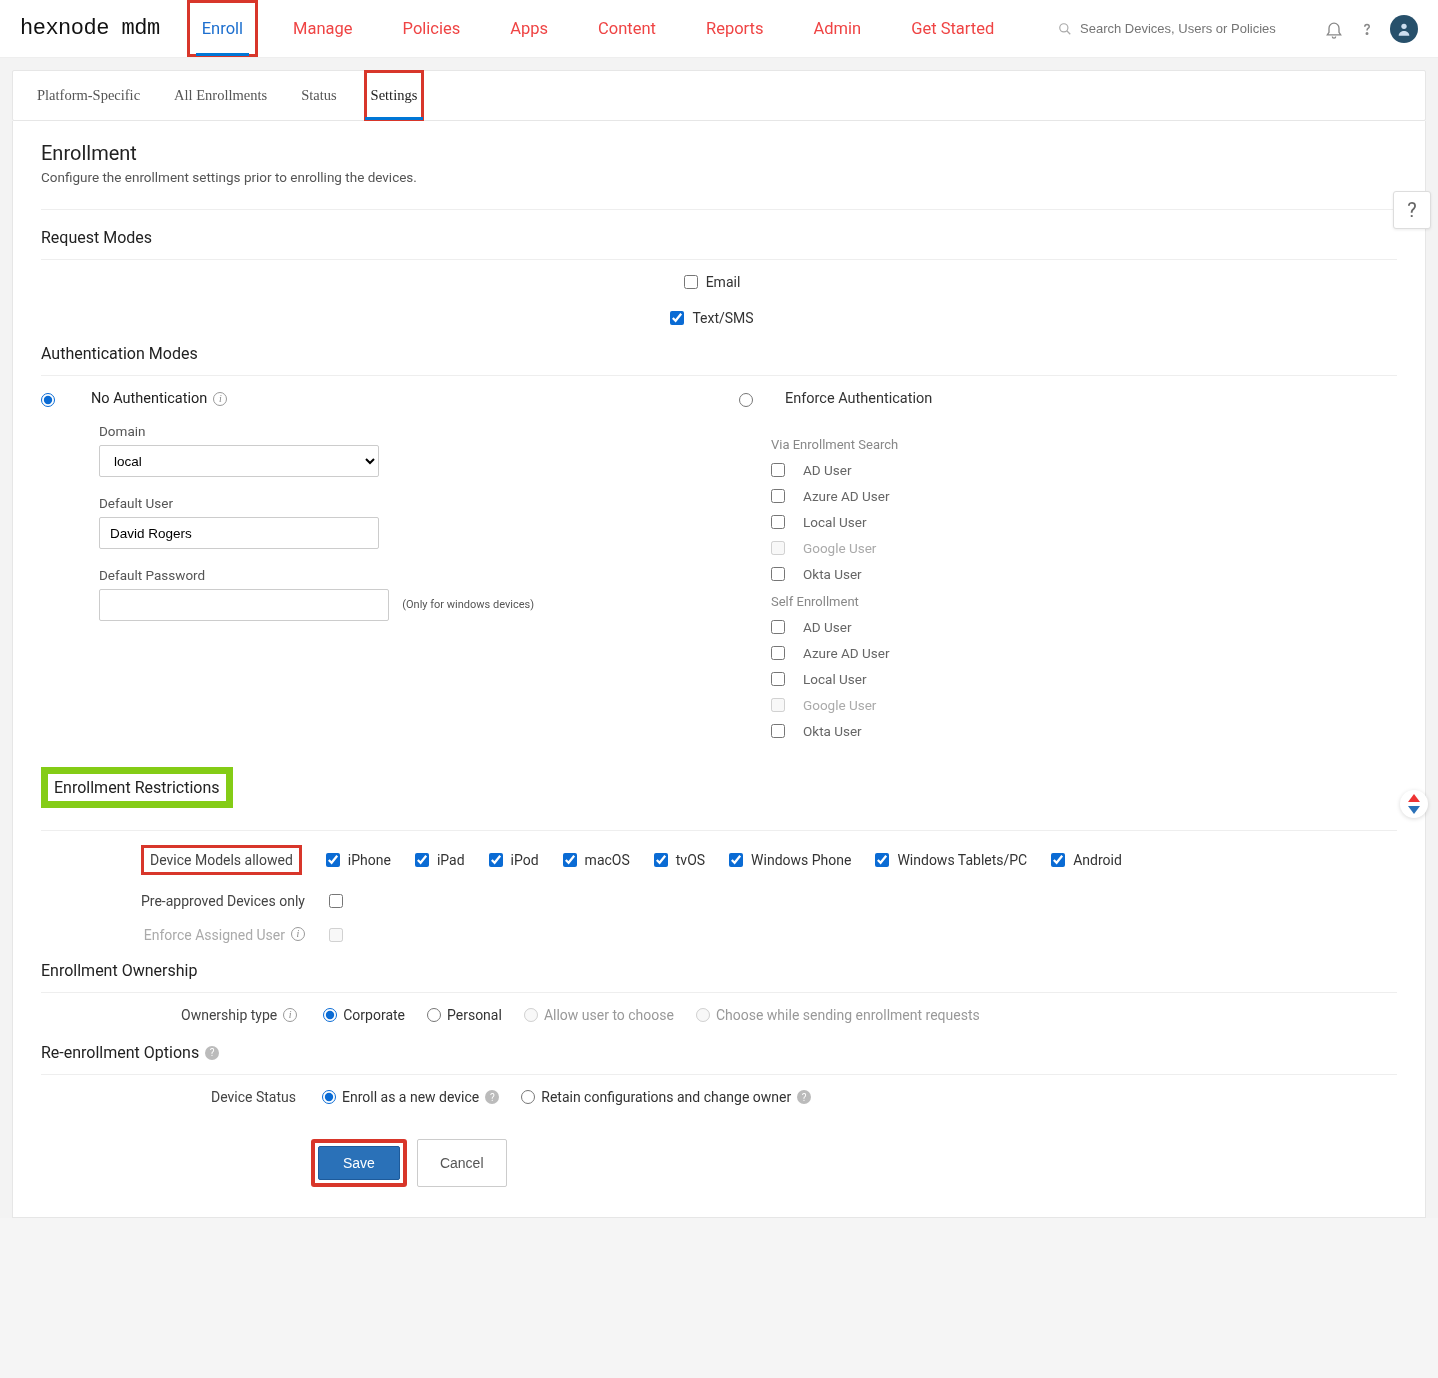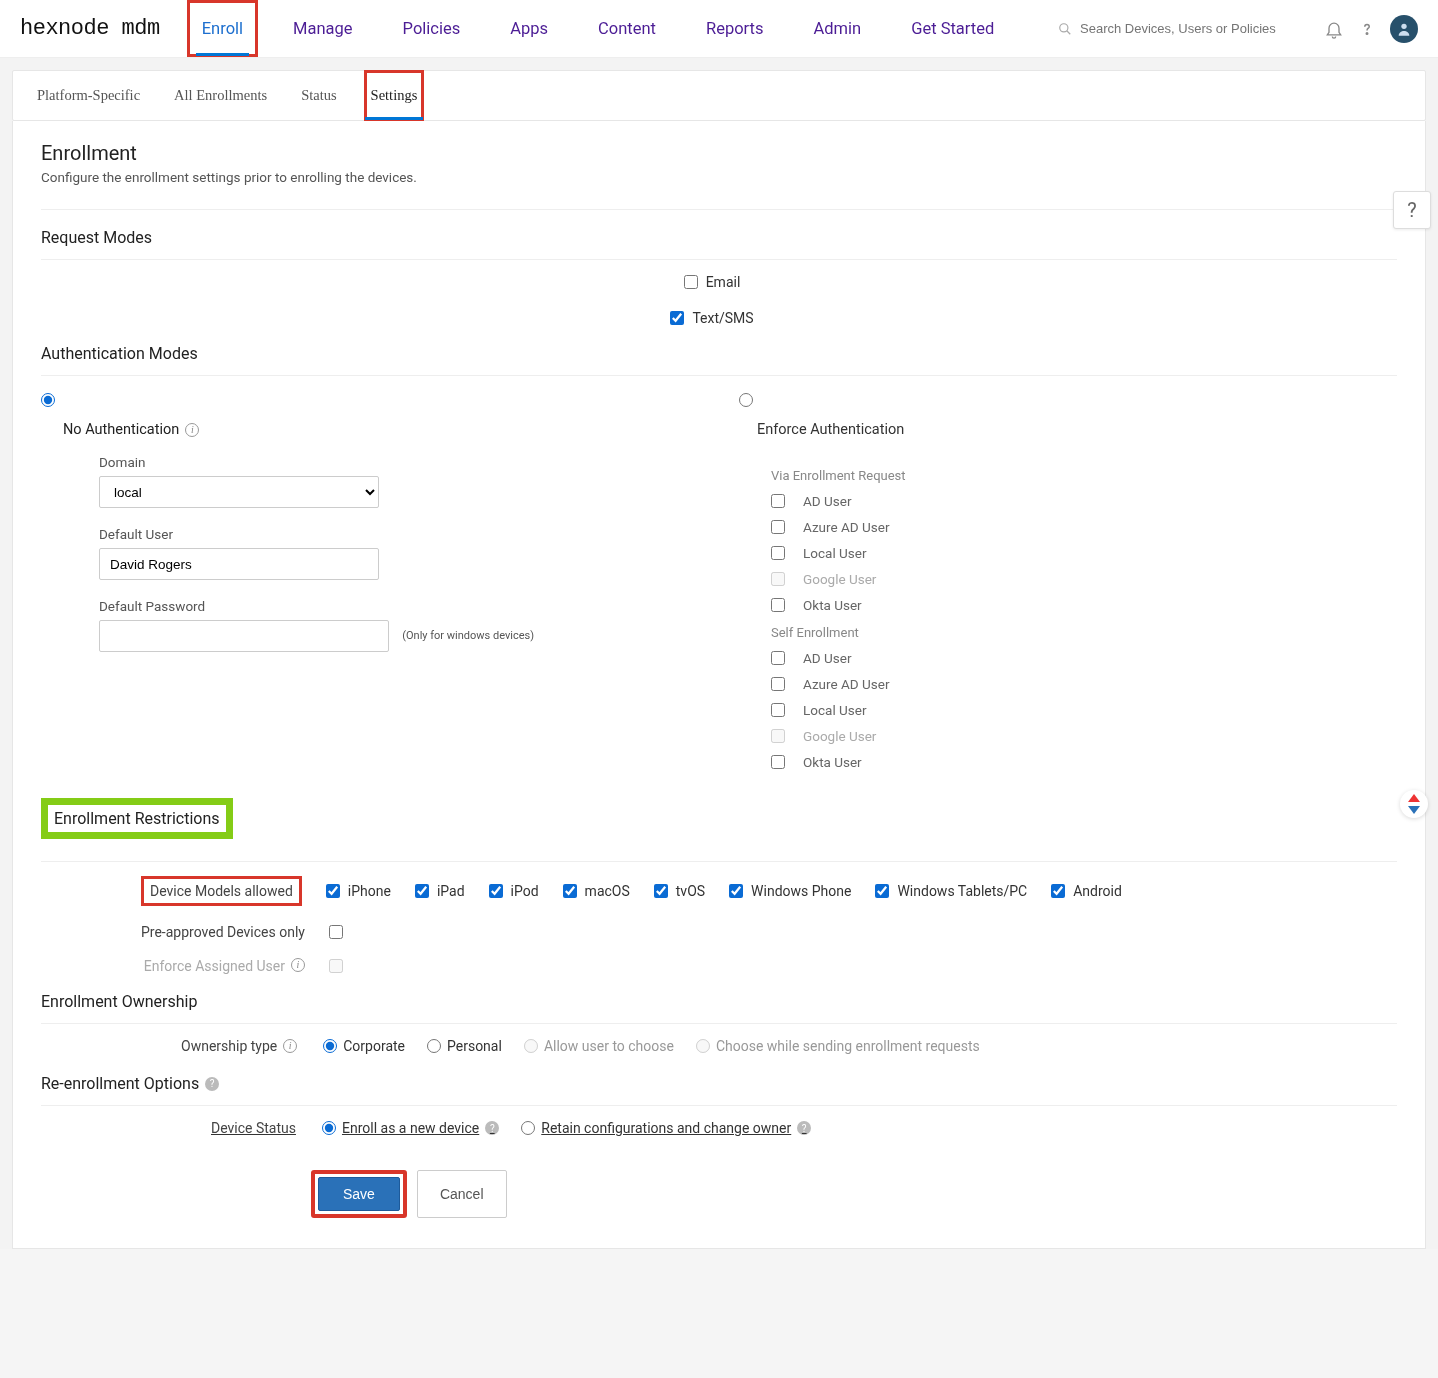--- a/index.html
+++ b/index.html
@@ -2,21 +2,21 @@
 <html><head>
 <meta charset="utf-8">
 <style>
   * { box-sizing: border-box; margin: 0; padding: 0; }
   body { font-family: -apple-system, BlinkMacSystemFont, "Segoe UI", Roboto, Arial, sans-serif; background: #f5f5f5; color: #333; font-size: 13px; width: 1438px; }
   
   
   .topbar { background: #fff; display: flex; align-items: center; padding: 0 20px; height: 58px; border-bottom: 1px solid #eee; }
   .logo { font-size: 22px; font-weight: 500; color: #111; margin-right: 28px; letter-spacing: -0.5px; font-family: Liberation Mono, monospace; }
   .top-nav { display: flex; gap: 22px; flex: 1; }
-  .top-nav-item { padding: 18px 14px; font-size: 16.5px; color: #4c1d95; cursor: pointer; position: relative; }
+  .top-nav-item { padding: 18px 14px; font-size: 16.5px; color: #ef4444; cursor: pointer; position: relative; }
   .top-nav-item.active { color: #1d6fcf; }
   .top-nav-item.active::after { content: ""; position: absolute; left: 8px; right: 8px; bottom: 0; height: 3px; background: #0077d6; }
   .highlight-red { outline: 3px solid #d8362a; outline-offset: -2px; }
   .search-wrap { display: flex; align-items: center; gap: 8px; color: #aaa; font-size: 13px; }
   .search-wrap input { border: none; outline: none; font-size: 13px; width: 220px; color: #666; }
   .top-icons { display: flex; align-items: center; gap: 14px; margin-left: 24px; }
   .avatar-circle { width: 28px; height: 28px; border-radius: 50%; background: #27506b; display:flex; align-items:center; justify-content:center; color:#fff; font-size:15px; }
   
   
   .sub-wrap { padding: 12px 12px 0 12px; background:#f3f3f3; }
@@ -30,21 +30,21 @@
   .page-title { font-size: 20px; font-weight: 400; color: #222; margin-bottom: 4px; }
   .page-sub { font-size: 13.5px; color: #555; margin-bottom: 24px; }
   .section-title { font-size: 16px; color: #222; font-weight: 400; margin: 18px 0 10px 0; }
   .hr { border: none; border-top: 1px solid #eee; margin: 12px 0 14px 0; }
   
   .row { display:flex; align-items:center; gap:20px; margin-bottom:10px;flex-direction:column; }
   .chk-row label { display:inline-flex; align-items:center; gap:8px; font-size:14px; color:#333; margin-right:18px;}
   
   .two-col { display:flex; gap:40px; margin-top:6px; }
   .col { flex:1; min-width:0; }
-  .radio-head { display:flex; align-items:flex-start; gap:14px; font-size:14.5px; color:#222; margin-bottom:16px;flex-direction:column; }
+  .radio-head { display:flex; align-items:flex-start; gap:14px; font-size:14.5px; color:#222; margin-bottom:16px; }
   .radio-head input[type=radio]{ margin-top:3px; }
   
   .field-block { margin-left:58px; margin-bottom:18px; }
   .field-label { font-size:13.5px; color:#555; margin-bottom:6px; display:block;}
   .text-input, .select-input { width:280px; height:32px; border:1px solid #ccc; border-radius:2px; padding:0 10px; font-size:13.5px; background:#fff; }
   .select-input { appearance: menulist; }
   .hint-inline { font-size:11px; color:#555; margin-left:10px; }
   .enf-title { font-size:14.5px; color:#333; margin-bottom:14px; margin-left:32px;}
   .enf-sub { font-size:13px; color:#888; margin-left:32px; margin-top:12px; margin-bottom:10px;}
   .enf-item { display:flex; align-items:center; gap:18px; margin-left:32px; margin-bottom:10px; font-size:13.5px; color:#666;}
@@ -55,21 +55,21 @@
   .restrict-label { font-size:14px; color:#444; }
   .restrict-row label.opt { display:inline-flex; align-items:center; gap:8px; font-size:14px; color:#333;}
   input[type=checkbox]{ width:14px; height:14px; accent-color:#0a6bd4; }
   input[type=radio]{ width:14px; height:14px; accent-color:#0a6bd4; }
   
   .ownership-row { display:flex; align-items:center; gap:22px; margin-left:140px; margin-bottom:20px;}
   .ownership-row .lab { font-size:14px; color:#444; margin-right:4px;}
   .ownership-row label { display:inline-flex; align-items:center; gap:6px; font-size:14px; color:#333;}
   .ownership-row label.disabled { color:#999; }
   
-  .reenroll-row { display:flex; align-items:center; gap:22px; margin-left:170px; margin-bottom:20px;text-decoration:underline;}
+  .reenroll-row { display:flex; align-items:center; gap:22px; margin-left:170px; margin-bottom:20px;}
   .reenroll-row .lab { font-size:14px; color:#444; margin-right:4px;}
   .reenroll-row label { display:inline-flex; align-items:center; gap:6px; font-size:14px; color:#333;}
   
   .btn-row { display:flex; gap:10px; margin-left:270px; margin-top:34px;}
   .btn-save { background:#2a71b8; color:#fff; border:1px solid #1d5a9a; padding:8px 24px; font-size:14px; border-radius:2px; cursor:pointer;}
   .btn-cancel { background:#fff; color:#555; border:1px solid #ccc; padding:8px 22px; font-size:14px; border-radius:2px; cursor:pointer;}
   .btn-wrap-red { display:inline-block; border:4px solid #d8362a; padding:3px; border-radius:3px;}
   
   .info-icon { display:inline-flex; align-items:center; justify-content:center; width:14px; height:14px; border-radius:50%; border:1px solid #999; font-size:10px; color:#888; font-style:italic; font-family:Georgia, serif; line-height:1; }
   .q-icon { display:inline-flex; align-items:center; justify-content:center; width:14px; height:14px; border-radius:50%; background:#bbb; color:#fff; font-size:10px; }
@@ -180,21 +180,21 @@
           <input class="text-input" style="width: 290px; display: inline-block; vertical-align: middle;" type="password">
           <span class="hint-inline">(Only for windows devices)</span>
         </div>
       </div>
 
       <div class="col">
         <div class="radio-head">
           <input type="radio" name="authmode" style="">
           <span class="enf-title" style="margin-left:18px;">Enforce Authentication</span>
         </div>
-        <div class="enf-sub">Via Enrollment Request</div>
+        <div class="enf-sub">Via Enrollment Search</div>
         <div class="enf-item">
             <input type="checkbox" style="">
             <span>AD User</span>
           </div>
         <div class="enf-item">
             <input type="checkbox" style="">
             <span>Azure AD User</span>
           </div>
         <div class="enf-item">
             <input type="checkbox" style="">

